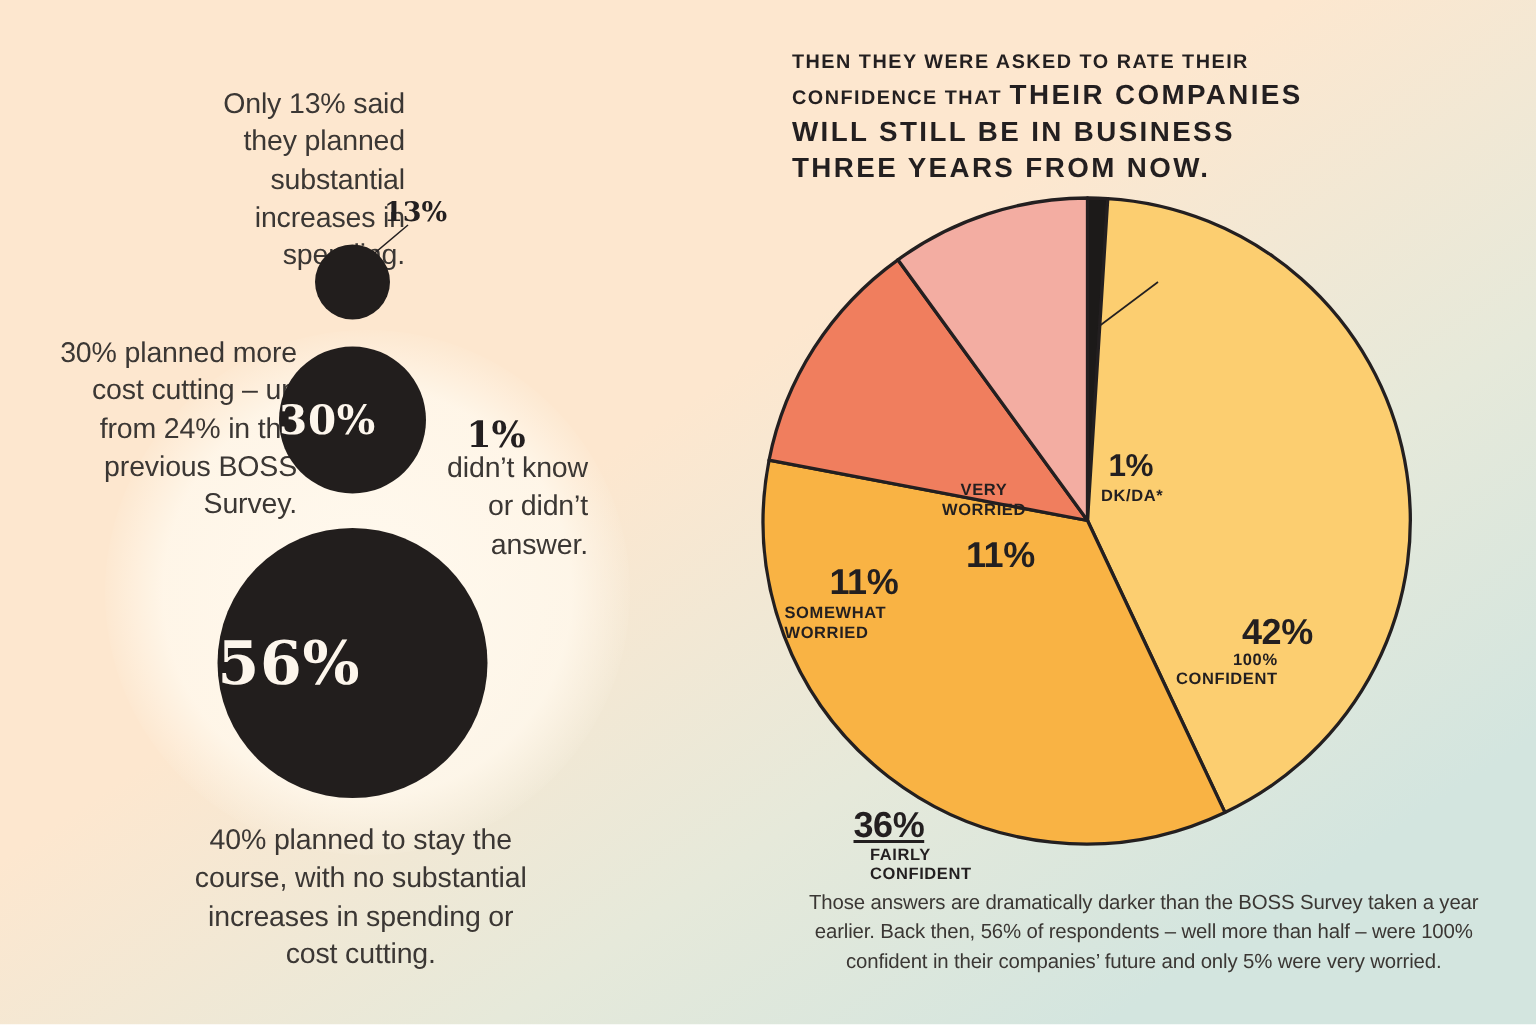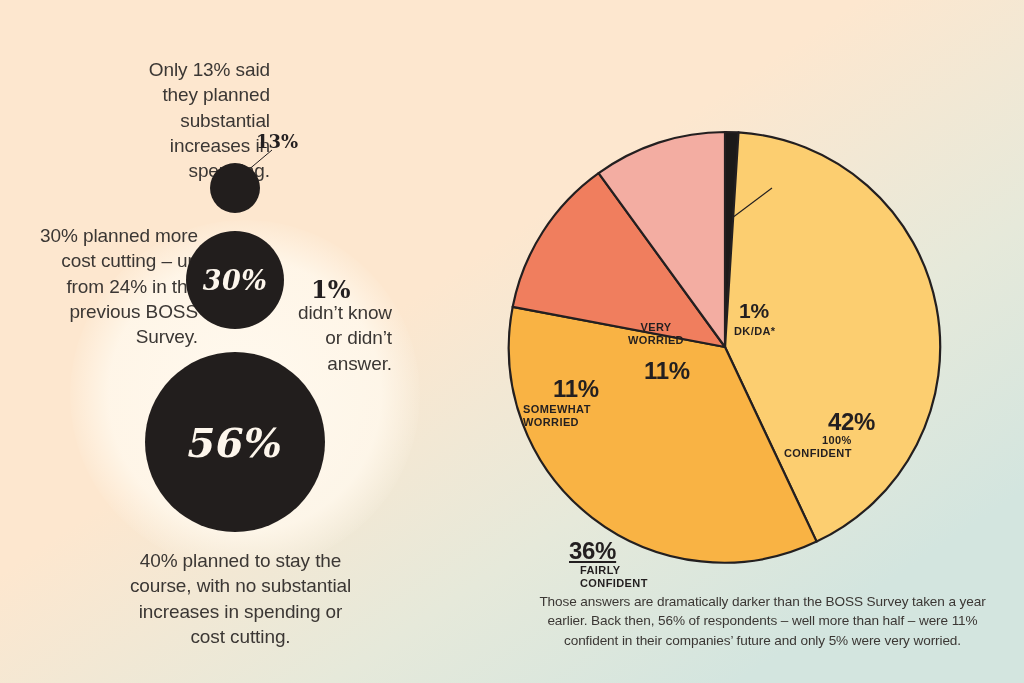--- a/index.html
+++ b/index.html
@@ -32,22 +32,20 @@
     background: radial-gradient(circle at 50% 50%, rgba(255,250,240,0.95) 0%, rgba(255,248,236,0.85) 55%, rgba(253,231,207,0) 72%);
     pointer-events: none;
   }
 
   .bubble {
     position: absolute;
     border-radius: 50%;
     background: #221e1d;
     display: flex;
     align-items: center;
-    justify-content: center;
-    font-style: italic;
   }
   .bubble-label {
     color: #fdf6ec;
     font-family: "DejaVu Serif", "Liberation Serif", serif;
     font-weight: 700;
     letter-spacing: 0.5px;
   }
   #bubble-13 { left: 210px; top: 163px; width: 50px; height: 50px; }
   #bubble-30 { left: 186px; top: 231px; width: 98px; height: 98px; }
   #bubble-30 .bubble-label { font-size: 27px; }
@@ -201,20 +199,27 @@
 
     <div class="bubble" id="bubble-56">
       <span class="bubble-label">56%</span>
     </div>
 
     <div class="note" id="note-56">40% planned to stay the course, with no substantial increases in spending or cost cutting.</div>
   </div>
 
   <div id="right-panel">
 
+    <div id="headline">
+      <span class="h-small">Then they were asked to rate their</span><br>
+      <span class="h-small">confidence that</span>
+      <span class="h-big">their companies</span><br>
+      <span class="h-big">will still be in business</span><br>
+      <span class="h-big">three years from now.</span>
+    </div>
 
     <div id="pie-wrap">
       <svg id="pie-svg" width="470" height="465" viewBox="0 0 470 465">
 
         <path d="M 225 227 L 225 12 A 215 215 0 0 1 238.5 12.4 Z" fill="#1C1A19" stroke="#231F20" stroke-width="2.2" stroke-linejoin="round"></path>
 
         <path d="M 225 227 L 238.5 12.4 A 215 215 0 0 1 316.6 421.6 Z" fill="#FCCE70" stroke="#231F20" stroke-width="2.2" stroke-linejoin="round"></path>
 
         <path d="M 225 227 L 316.6 421.6 A 215 215 0 0 1 12.7 186.8 Z" fill="#F9B344" stroke="#231F20" stroke-width="2.2" stroke-linejoin="round"></path>
 
@@ -234,16 +239,16 @@
       <div class="pie-num" id="num-fairly">36%</div>
       <div class="pie-cat" id="cat-fairly">FAIRLY<br>CONFIDENT</div>
 
       <div class="pie-num" id="num-somewhat">11%</div>
       <div class="pie-cat" id="cat-somewhat">SOMEWHAT<br>WORRIED</div>
 
       <div class="pie-cat" id="cat-very">VERY<br>WORRIED</div>
       <div class="pie-num" id="num-very">11%</div>
     </div>
 
-    <div id="caption">Those answers are dramatically darker than the BOSS Survey taken a year earlier. Back then, 56% of respondents – well more than half – were 11% confident in their companies’ future and only 5% were very worried.</div>
+    <div id="caption">Those answers are dramatically darker than the BOSS Survey taken a year earlier. Back then, 56% of respondents – well more than half – were 100% confident in their companies’ future and only 5% were very worried.</div>
   </div>
 
 </div>
 
 </body></html>

